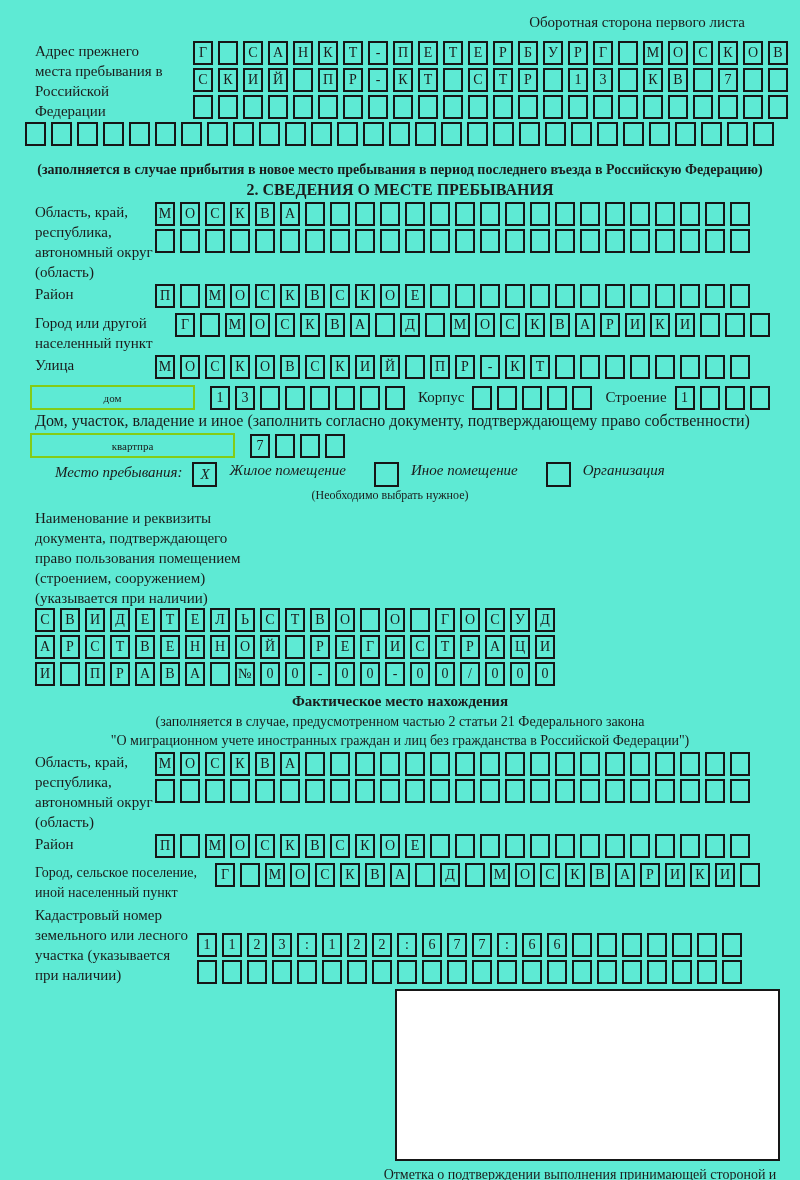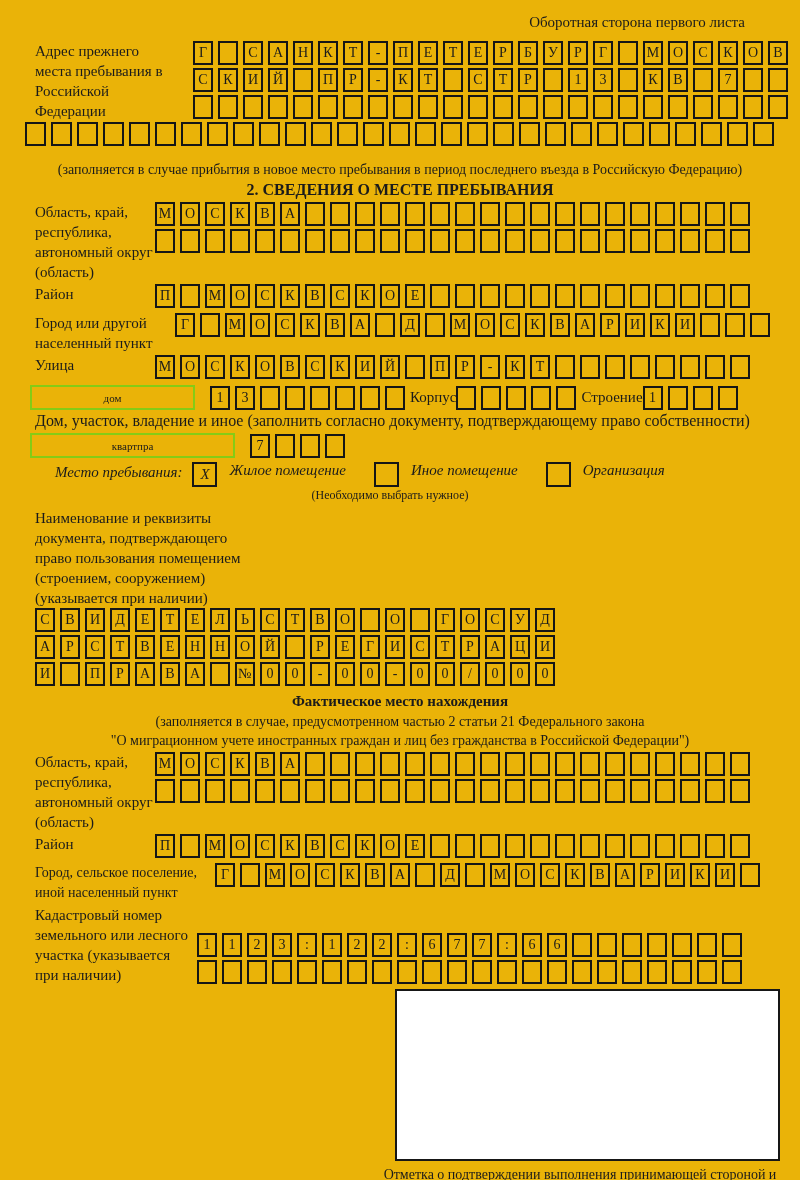--- a/index.html
+++ b/index.html
@@ -1,19 +1,19 @@
 <!DOCTYPE html>
 <html><head>
 <meta charset="utf-8">
 <style>
   * { margin:0; padding:0; box-sizing:border-box; }
   html,body { background:#ffffff; }
   .page {
     width:800px; height:1180px; overflow:hidden;
-    background:#eab308; color:#1b1b1b;
+    background:#5eead4; color:#1b1b1b;
     font-family:"Liberation Serif","DejaVu Serif",serif;
     position:relative;
   }
   .top-note { padding-top:14px; padding-right:55px; text-align:right; font-size:15px; }
 
   .field { display:flex; margin-left:35px; margin-top:2px; }
   .flabel { font-size:15px; line-height:20px; flex-shrink:0; }
   .flabel.sm { font-size:14px; }
   .lw140 { width:140px; } .lw120 { width:120px; } .lw212 { width:212px; }
   .lw162 { width:162px; } .lw180 { width:180px; }
@@ -21,30 +21,30 @@
   .cellrows { display:flex; flex-direction:column; }
   .cells { display:flex; margin-bottom:3px; }
   .cell {
     display:inline-block; width:20px; height:24px; flex-shrink:0;
     border:2px solid #161616; margin-right:5px;
     text-align:center; font-size:14px; line-height:20px;
   }
   .cells.wide .cell { width:21px; }
   .indent20 { margin-left:20px; }
 
-  .center-note { text-align:center; font-size:14px; margin-top:16px; }
+  .center-note { text-align:center; font-size:14px; margin-top:16px;font-weight:bold; }
   .sec-title { text-align:center; font-size:16px; font-weight:bold; margin-top:3px; margin-bottom:3px; }
 
   .house-row { display:flex; align-items:center; margin-left:30px; margin-top:3px; }
   .big-box {
     border:2px solid #84cc16; height:25px; flex-shrink:0;
     display:flex; align-items:center; justify-content:center; font-size:11px;
   }
   .bb165 { width:165px; } .bb205 { width:205px; }
-  .inline-lbl { font-size:15px; margin:0 0; white-space:nowrap; }
+  .inline-lbl { font-size:15px; margin:0 8px; white-space:nowrap; }
   .caption { font-size:16px; margin-left:35px; margin-top:2px; }
 
   .chk-row { display:flex; margin-left:55px; margin-top:4px;font-style:italic; }
   .checkbox {
     display:inline-block; width:25px; height:25px; border:2px solid #161616;
     text-align:center; font-size:15px; line-height:21px; flex-shrink:0;
   }
   .chk-lbl { font-size:15px; margin-left:12px; margin-right:28px; }
   .chk-note { font-size:12px; margin-left:250px; width:280px; text-align:center; margin-top:1px; }
 

